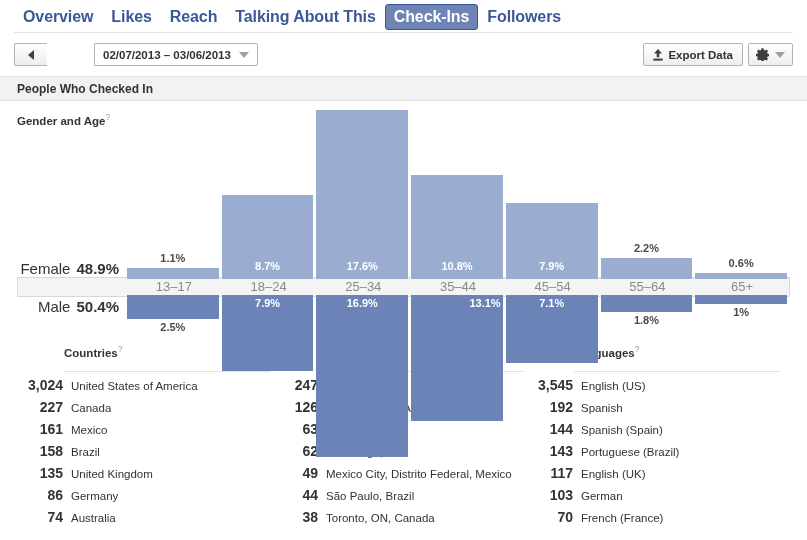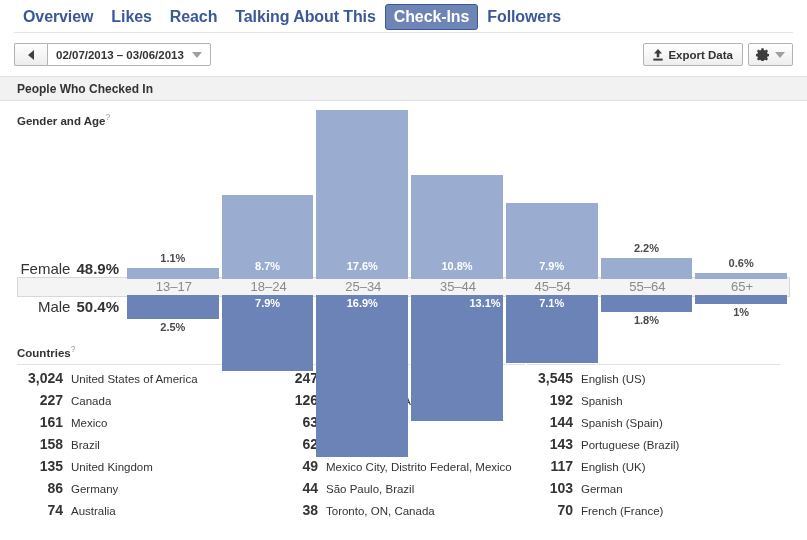--- a/index.html
+++ b/index.html
@@ -57,20 +57,21 @@
     height: 43px;
     display: flex;
     align-items: center;
     padding: 0 14px;
     box-sizing: border-box;
   }
   .date-group {
     display: flex;
     align-items: stretch;
     height: 23px;
+    gap: 47px;
   }
   .date-prev {
     width: 32px;
     border: 1px solid #b3b3b3;
     border-right: none;
     background: linear-gradient(#ffffff, #ededed);
     border-radius: 2px 0 0 2px;
     display: flex;
     align-items: center;
     justify-content: center;
@@ -216,23 +217,24 @@
     padding: 0 17px;
     box-sizing: border-box;
     gap: 0;
   }
   .listcol { width: 253px; margin-right: 2px; }
   .listcol:last-child { margin-right: 0; }
   .list-head {
     font-size: 11.5px;
     font-weight: bold;
     color: #333333;
-    padding-bottom: 5px;
+    padding-bottom: 12px;
     border-bottom: 1px solid #e2e2e2;
     margin-bottom: 2px;
+    margin-left: 47px;
   }
   .row {
     display: flex;
     align-items: baseline;
     height: 22px;
     line-height: 22px;
   }
   .row .cnt {
     width: 46px;
     text-align: right;

